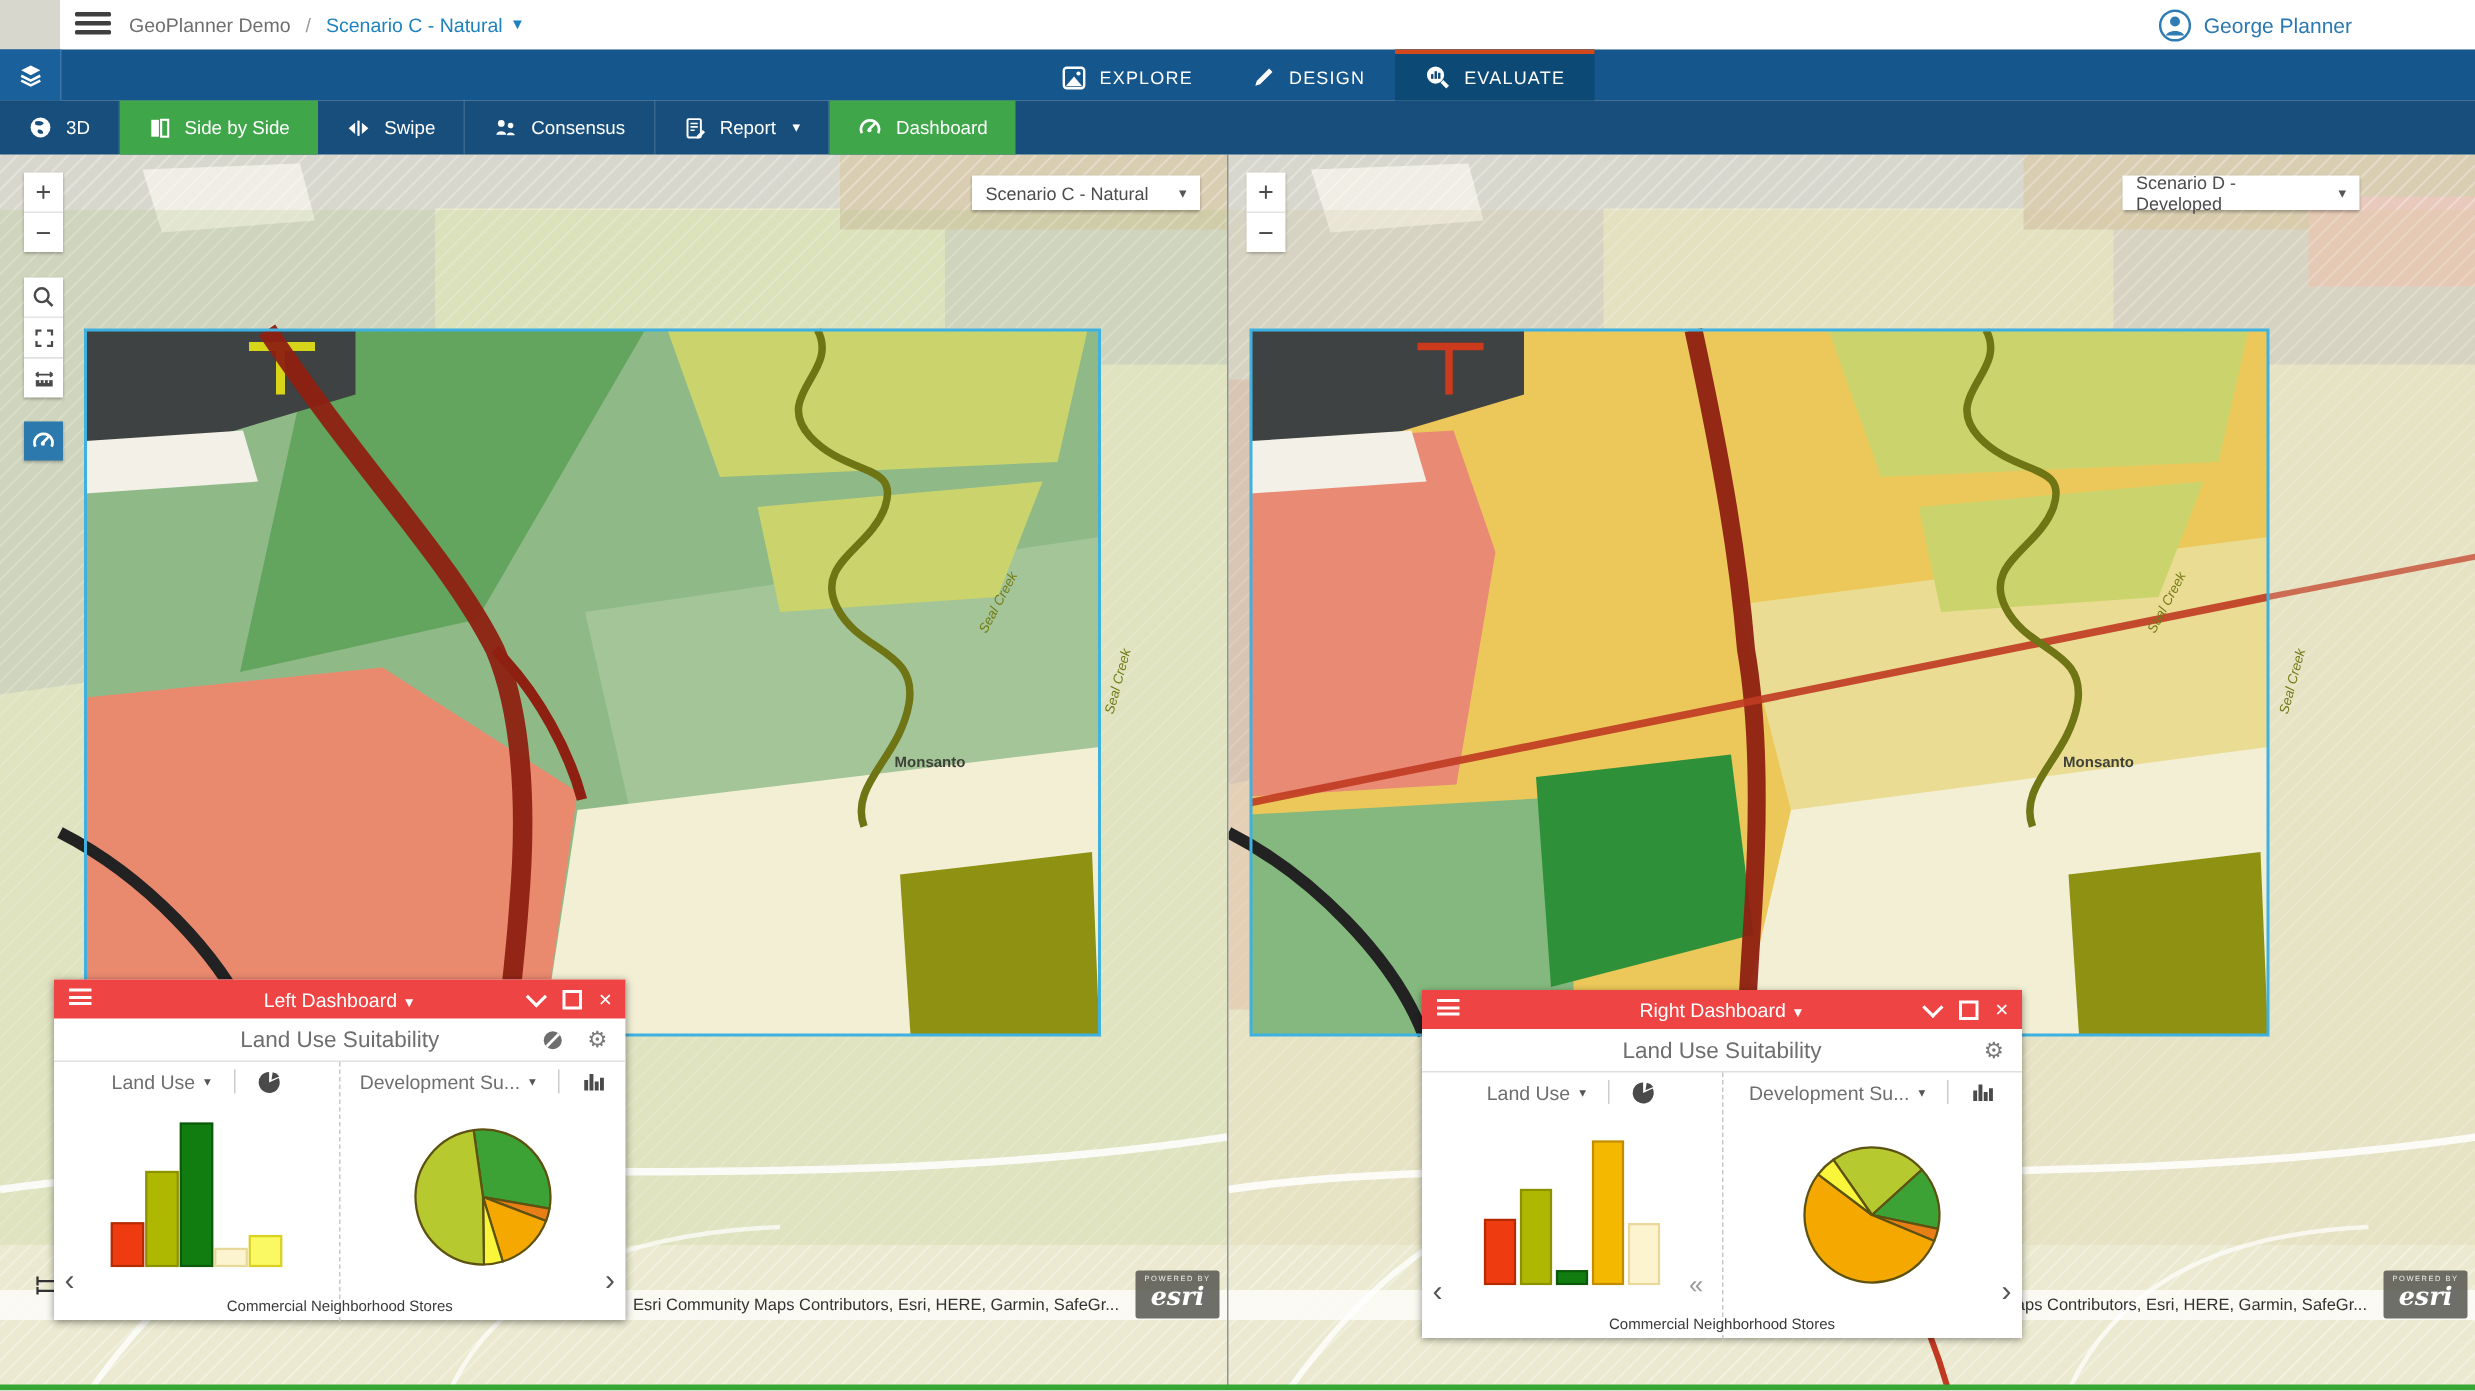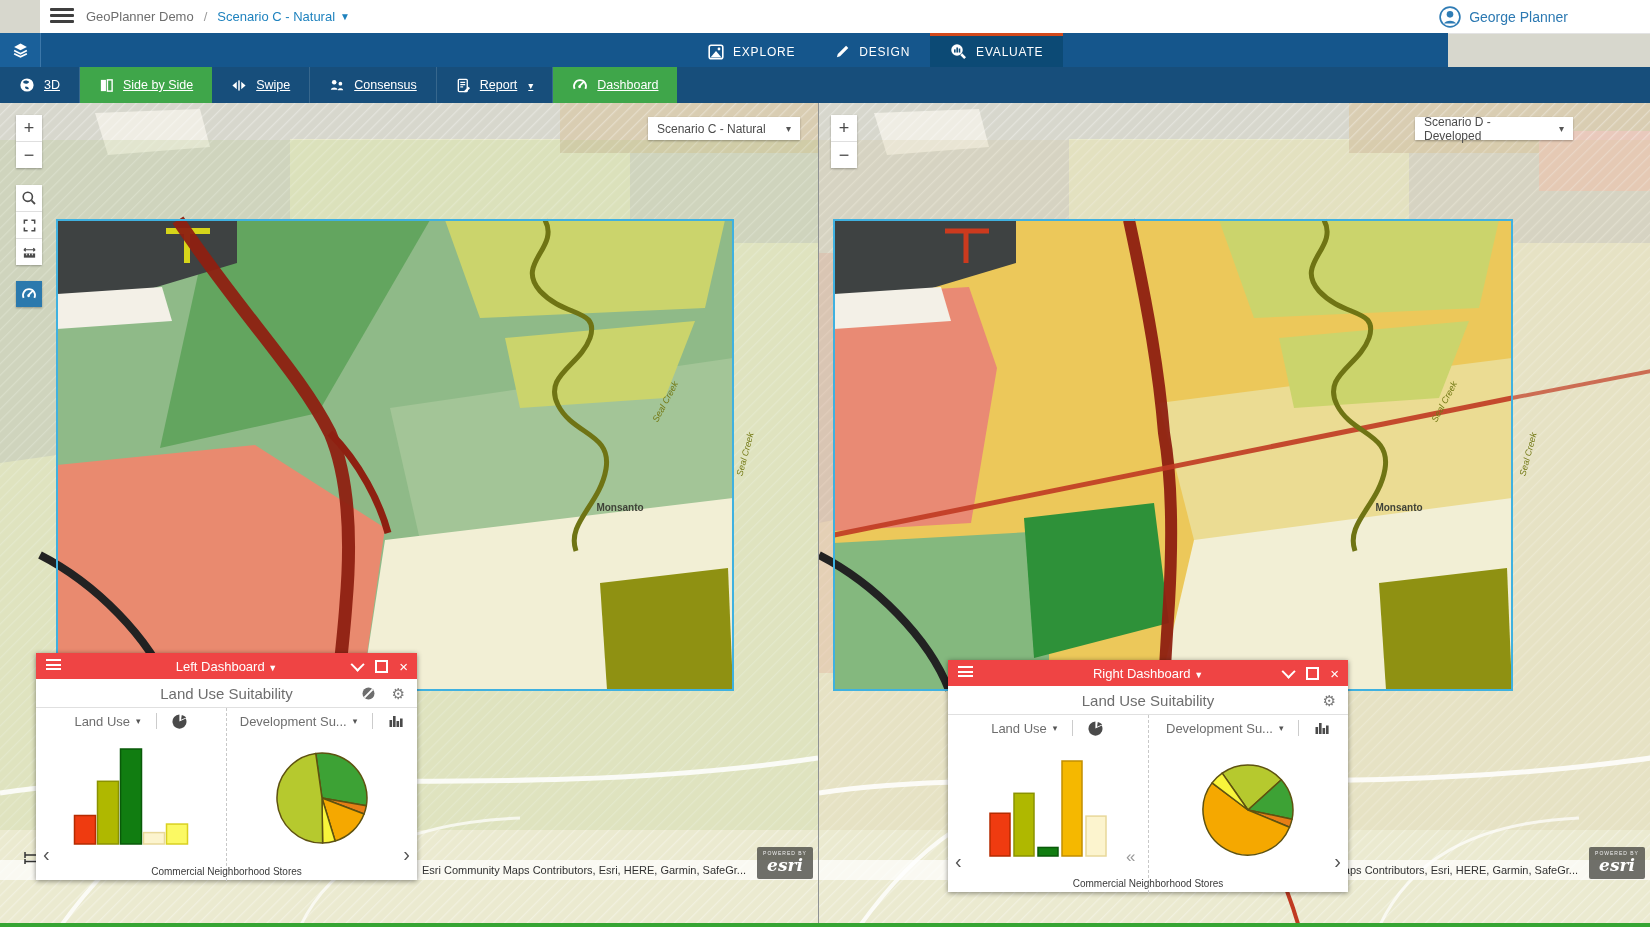--- a/index.html
+++ b/index.html
@@ -10,30 +10,30 @@
   .hamburger{position:absolute;left:10px;top:8px;width:24px;height:17px;cursor:pointer;}
   .hamburger i{display:block;height:3px;background:#3f3f3f;margin-bottom:3px;border-radius:1px;}
   .crumbs{position:absolute;left:46px;top:0;height:33px;display:flex;align-items:center;font-size:13px;}
   .crumb-app{color:#6e6e6e;}
   .crumb-sep{color:#9a9a9a;margin:0 10px;}
   .crumb-link{color:#1e82be;cursor:pointer;display:flex;align-items:center;gap:5px;}
   .crumb-link .caret{font-size:10px;}
   .userbox{position:absolute;right:122px;top:0;height:33px;display:flex;align-items:center;gap:8px;cursor:pointer;}
   .username{color:#2c79b2;font-size:14px;}
   
-  .navbar{position:absolute;left:0;top:33px;width:1448px;height:34px;background:#15568c;z-index:30;}
+  .navbar{position:absolute;left:0;top:33px;width:1650px;height:34px;background:#15568c;z-index:30;}
   .layersbtn{position:absolute;left:0;top:0;width:40px;height:34px;background:#1a609a;display:flex;align-items:center;justify-content:center;cursor:pointer;border-right:1px solid rgba(255,255,255,.15);}
   .tabstrip{position:absolute;left:688px;top:0;height:34px;display:flex;}
   .tab{display:flex;align-items:center;gap:9px;padding:0 20px;color:#fff;font-size:12px;letter-spacing:.8px;
        border-top:3px solid transparent;box-sizing:border-box;cursor:pointer;}
   .tab.active{background:#0c4a75;border-top-color:#d3491b;}
   
   .toolbar{position:absolute;left:0;top:67px;width:1650px;height:36px;background:#174e7b;z-index:30;display:flex;align-items:stretch;}
   .tbtn{display:flex;align-items:center;gap:9px;padding:0 19px;color:#fff;font-size:12.5px;cursor:pointer;
-        border-right:1px solid rgba(255,255,255,.14);text-decoration:underline;}
+        border-right:1px solid rgba(255,255,255,.14);}
   .tbtn.green{background:#3fa64a;border-right:none;}
   .tbtn .caret{font-size:10px;margin-left:2px;}
   .syncbox{position:absolute;right:14px;top:0;height:36px;display:flex;align-items:center;gap:9px;}
   .switch{width:34px;height:16px;border-radius:9px;background:#3fa64a;position:relative;cursor:pointer;}
   .switch i{position:absolute;left:1px;top:1px;width:14px;height:14px;border-radius:50%;background:#fff;}
   .synclabel{color:#a9c9e2;font-size:12px;}
   
   .pane{position:absolute;top:103px;height:824px;overflow:hidden;}
   #paneL{left:0;width:818px;}
   #paneR{left:818px;width:832px;border-left:1px solid #8f9294;box-sizing:border-box;}

